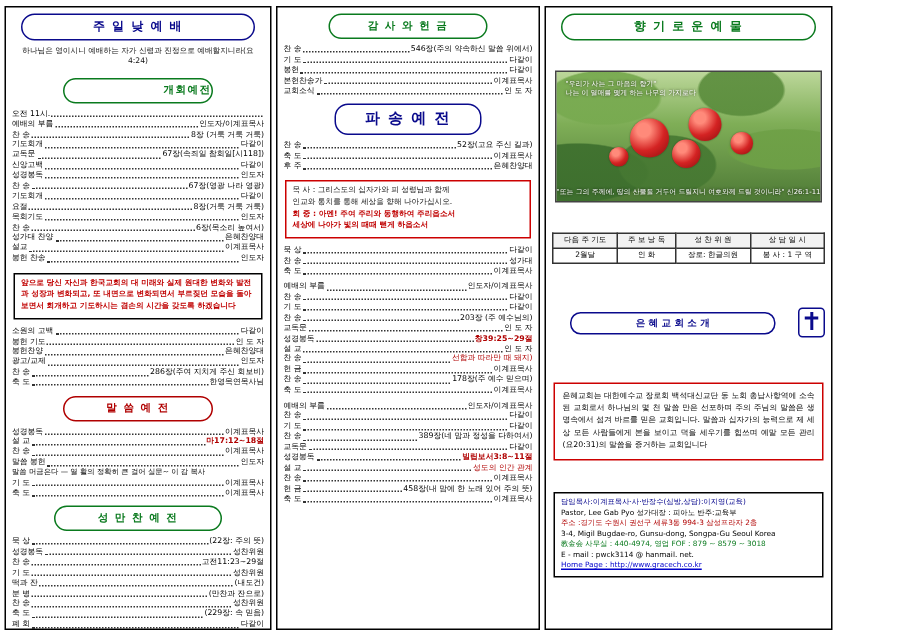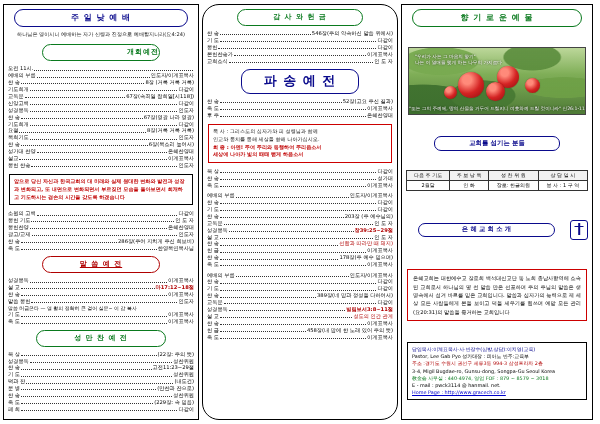--- a/index.html
+++ b/index.html
@@ -19,22 +19,22 @@
     gap:3px;
   }
   .col{
     border:1px solid #000;
     box-sizing:border-box;
     padding:3px 4px;
     display:flex;
     flex-direction:column;
     gap:2px;
   }
-  .col1{width:196px;}
-  .col2{width:196px;border-radius:17px;}
+  .col1{width:178px;}
+  .col2{width:176px;}
   .col3{width:192px;gap:16px;}
 
   .title-badge{
     border:1.2px solid #0a0a8c;
     border-radius:9px;
     text-align:center;
     font-weight:bold;
     color:#0a0a8c;
     font-size:8px;
     padding:2px 0 3px;
@@ -298,21 +298,21 @@
           <span class="dots"></span>
           <span class="val">286장(주여 지치게 주신 회보비)</span>
         </div>
       <div class="row">
           <span class="lbl">축       도</span>
           <span class="dots"></span>
           <span class="val">한영목연목사님</span>
         </div>
     </div>
 
-    <div class="title-badge red" style="font-size:7px;margin:1px 34px 2px;text-decoration:underline;">말 씀 예 전</div>
+    <div class="title-badge red" style="font-size:7px;margin:1px 34px 2px;">말 씀 예 전</div>
     <div class="rows">
       <div class="row">
           <span class="lbl">성경봉독</span>
           <span class="dots"></span>
           <span class="val">이계표목사</span>
         </div>
       <div class="row">
           <span class="lbl">설       교</span>
           <span class="dots"></span>
           <span class="val" style="color:#b00000;font-weight:bold;">마17:12~18절</span>
@@ -416,21 +416,21 @@
           <span class="dots"></span>
           <span class="val">이계표목사</span>
         </div>
       <div class="row">
           <span class="lbl">교회소식</span>
           <span class="dots"></span>
           <span class="val">인 도 자</span>
         </div>
     </div>
 
-    <div class="title-badge blue" style="font-size:13px;margin:1px 34px 2px;">파 송 예 전</div>
+    <div class="title-badge blue" style="font-size:10px;margin:1px 34px 2px;">파 송 예 전</div>
     <div class="rows">
       <div class="row">
           <span class="lbl">찬       송</span>
           <span class="dots"></span>
           <span class="val">52장(고요 주신 길과)</span>
         </div>
       <div class="row">
           <span class="lbl">축       도</span>
           <span class="dots"></span>
           <span class="val">이계표목사</span>
@@ -590,21 +590,20 @@
       <div class="berry" style="left:44%;top:52%;width:19px;height:19px;"></div>
       <div class="berry" style="left:66%;top:46%;width:15px;height:15px;"></div>
       <div class="berry" style="left:20%;top:58%;width:13px;height:13px;"></div>
       <div style="position:absolute;left:6px;top:6px;color:#fff;font-size:4.6px;line-height:1.4;text-shadow:0 0 2px #000;">
         <div>"우리가 사는 그 마음의 향기"</div>
         <div>나는 이 열매를 맺게 하는 나무의 가지로다</div>
       </div>
       <div class="cap">"또는 그의 주께에, 땅의 산물을 거두어 드릴지니 여호와께 드릴 것이니라" 신26:1-11</div>
     </div>
 
-    <div class="mini-title">교회를 섬기는 분들</div>
     <table class="grid-table">
       <tbody>
           <tr>
         <td class="lead">다음 주 기도</td>
         <td class="lead">주 보 낭 독</td>
         <td class="lead">성 찬 위 원</td>
         <td class="lead">상 담 일 시</td>
       </tr>
       <tr>
         <td>2월달</td>

